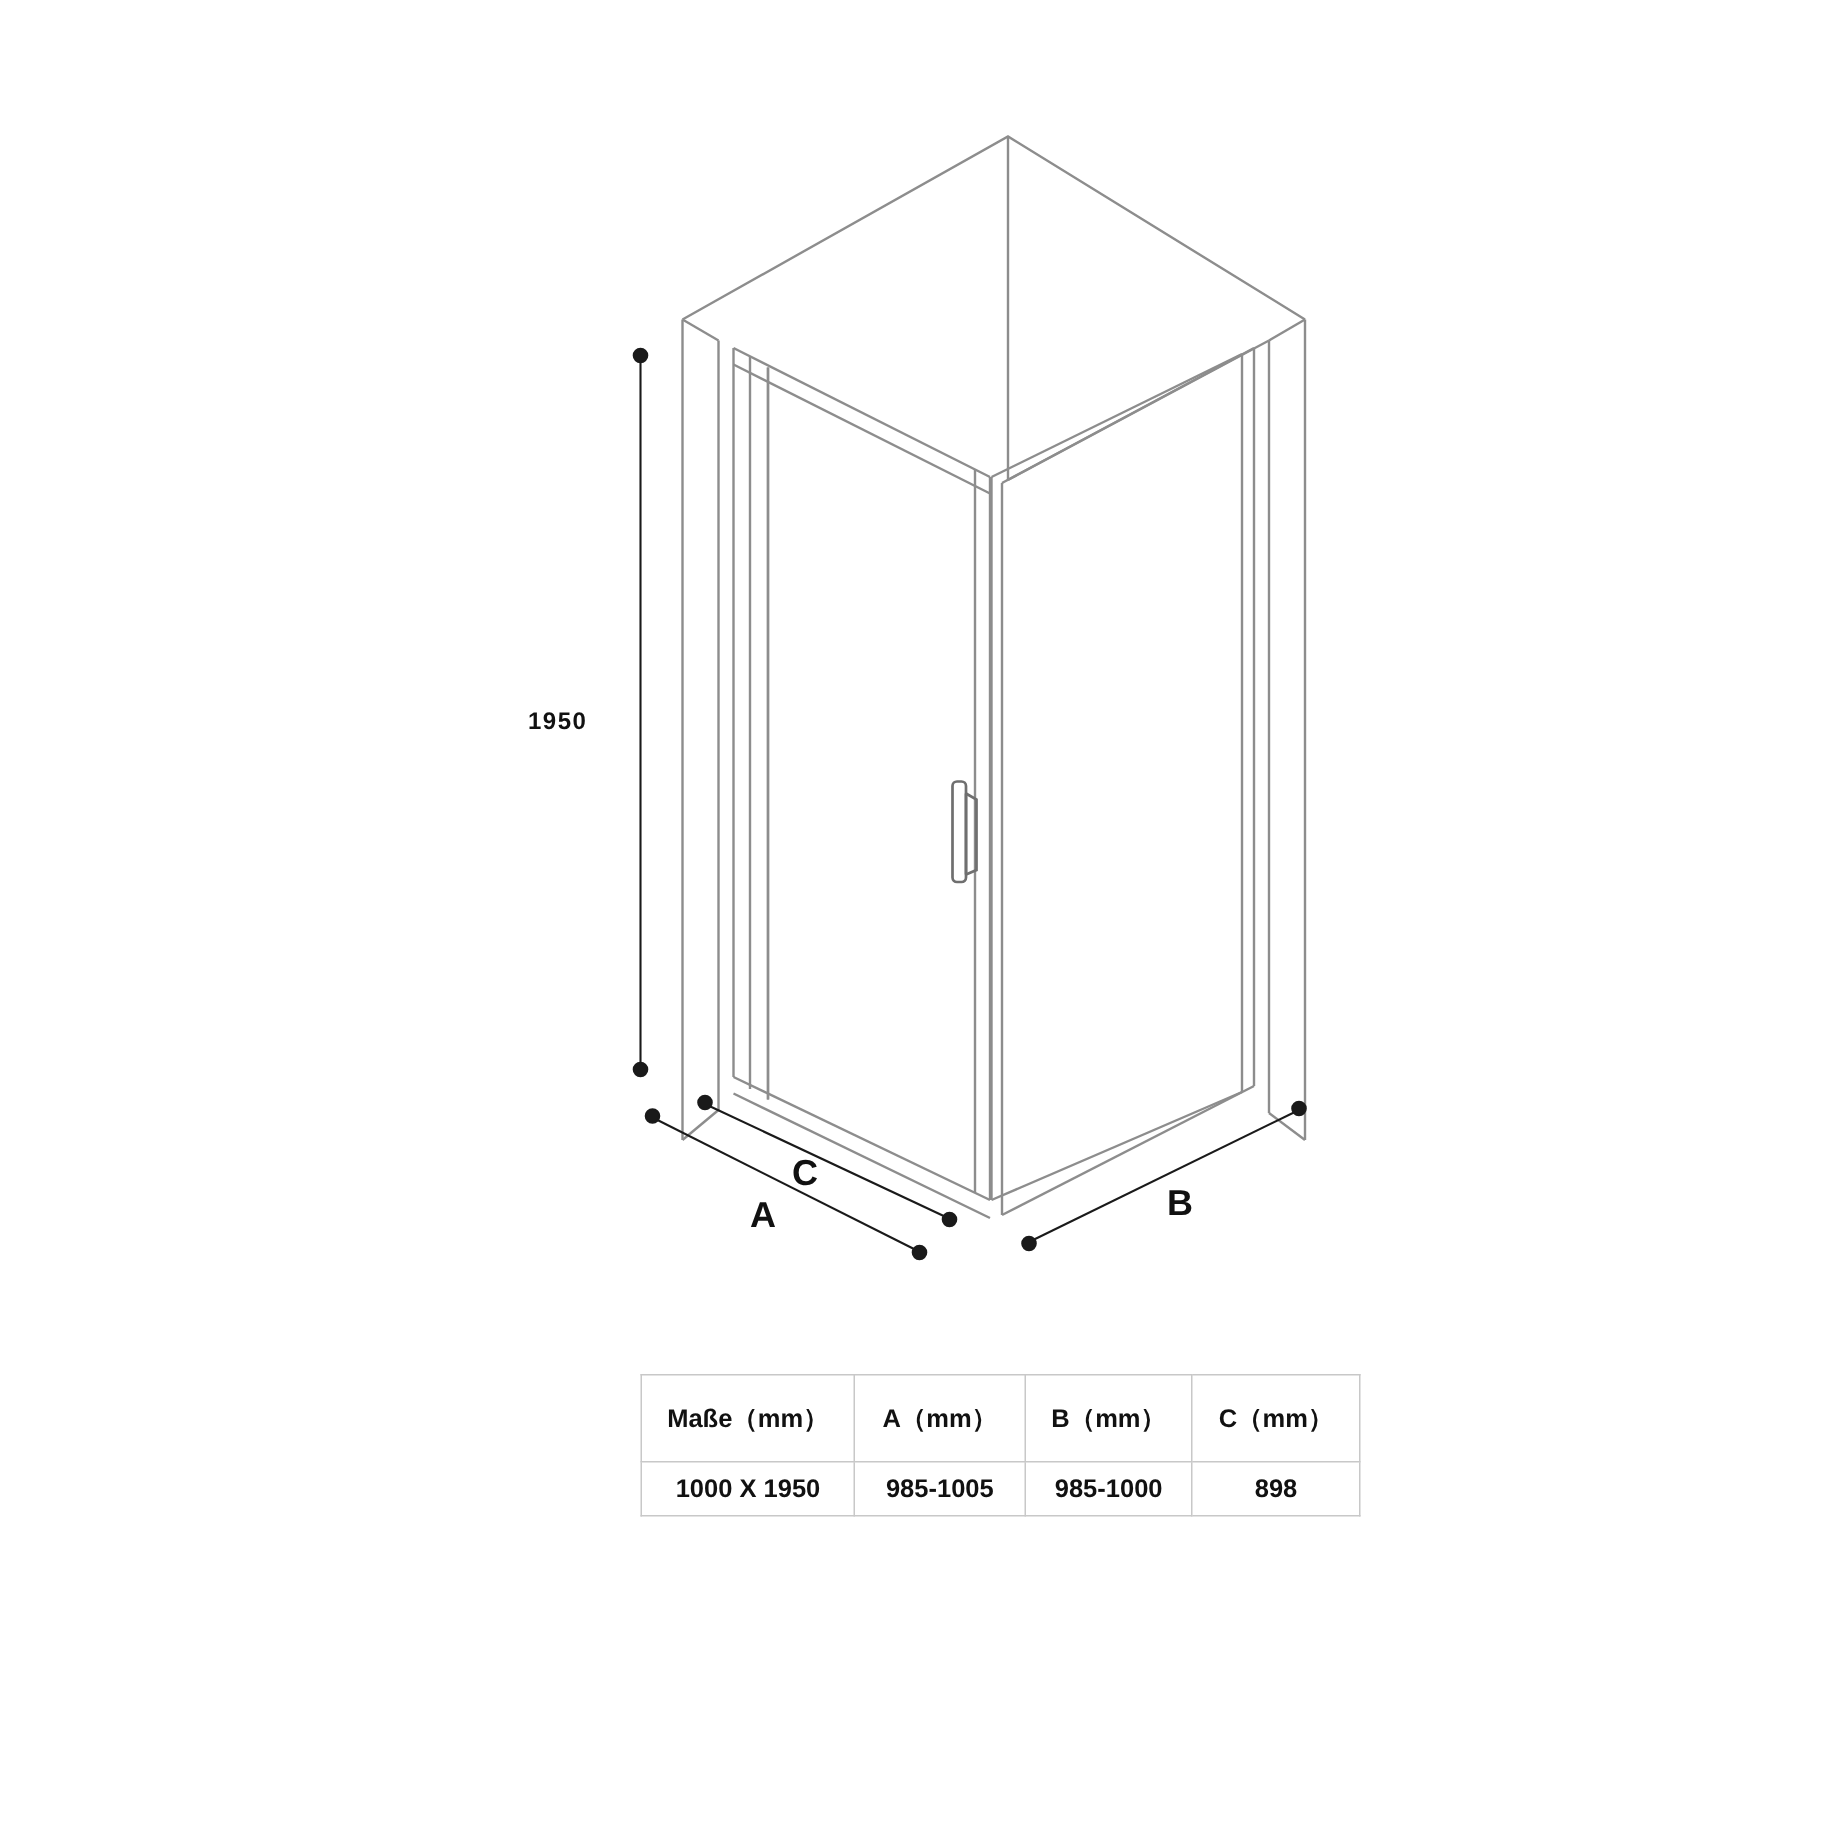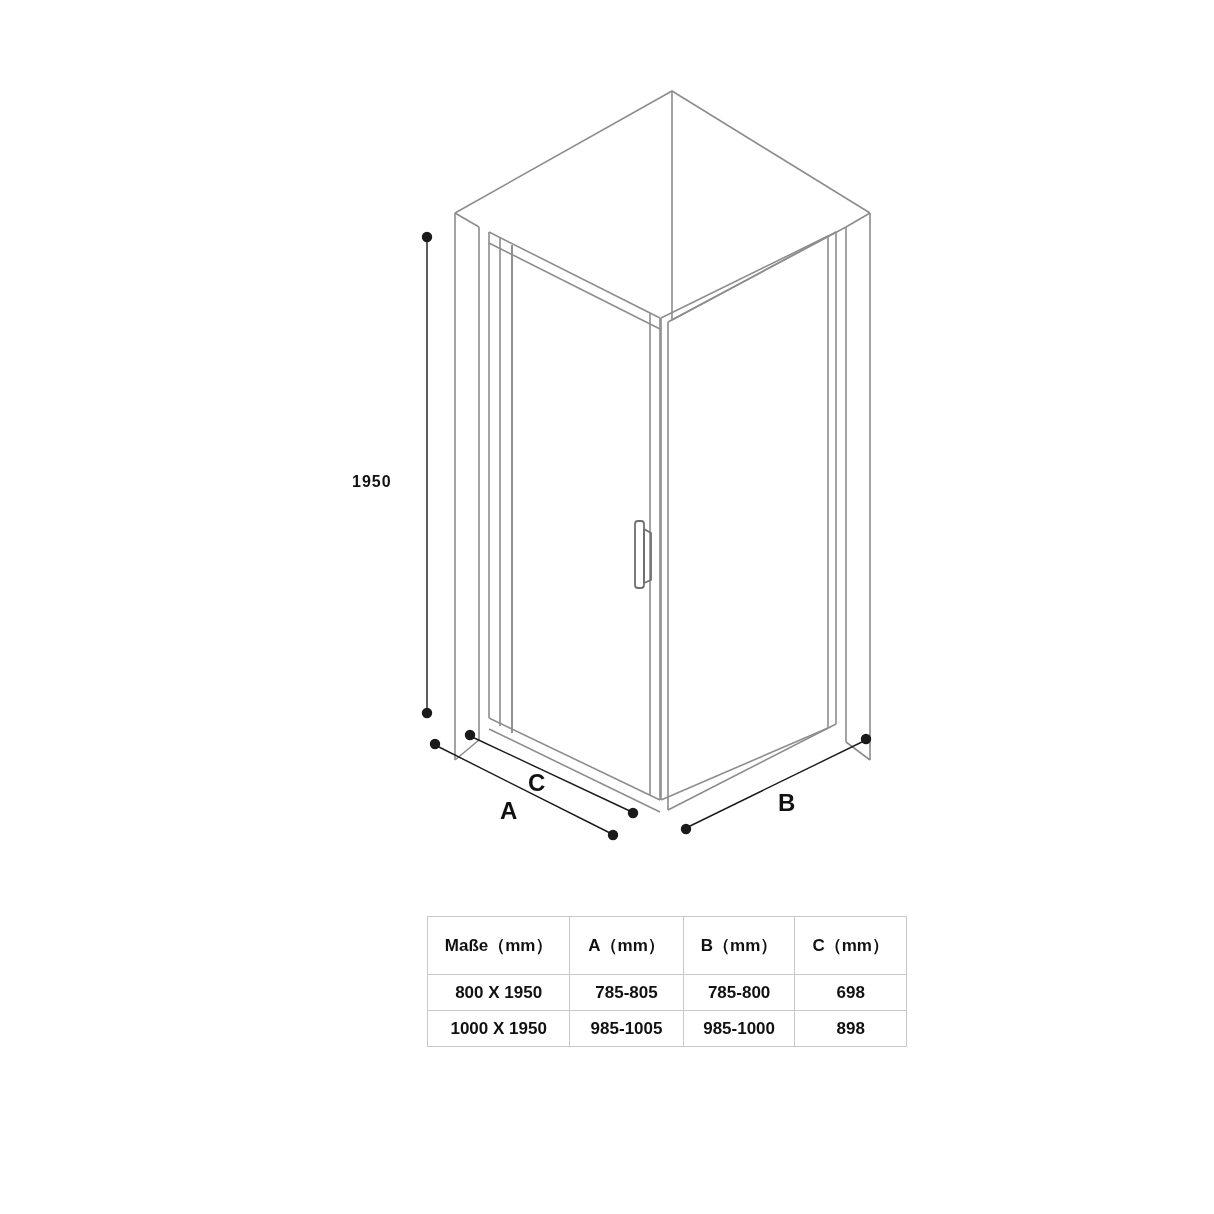--- a/index.html
+++ b/index.html
@@ -161,26 +161,20 @@
     <thead>
       <tr>
         <th>Maße（mm）</th>
         <th>A（mm）</th>
         <th>B（mm）</th>
         <th>C（mm）</th>
       </tr>
     </thead>
     <tbody id="spec-body">
         <tr>
-          <td>800 X  1950</td>
-          <td>785-805</td>
-          <td>785-800</td>
-          <td>698</td>
-        </tr>
-        <tr>
           <td>1000 X  1950</td>
           <td>985-1005</td>
           <td>985-1000</td>
           <td>898</td>
         </tr>
       </tbody>
   </table>
 
 </div>
 

